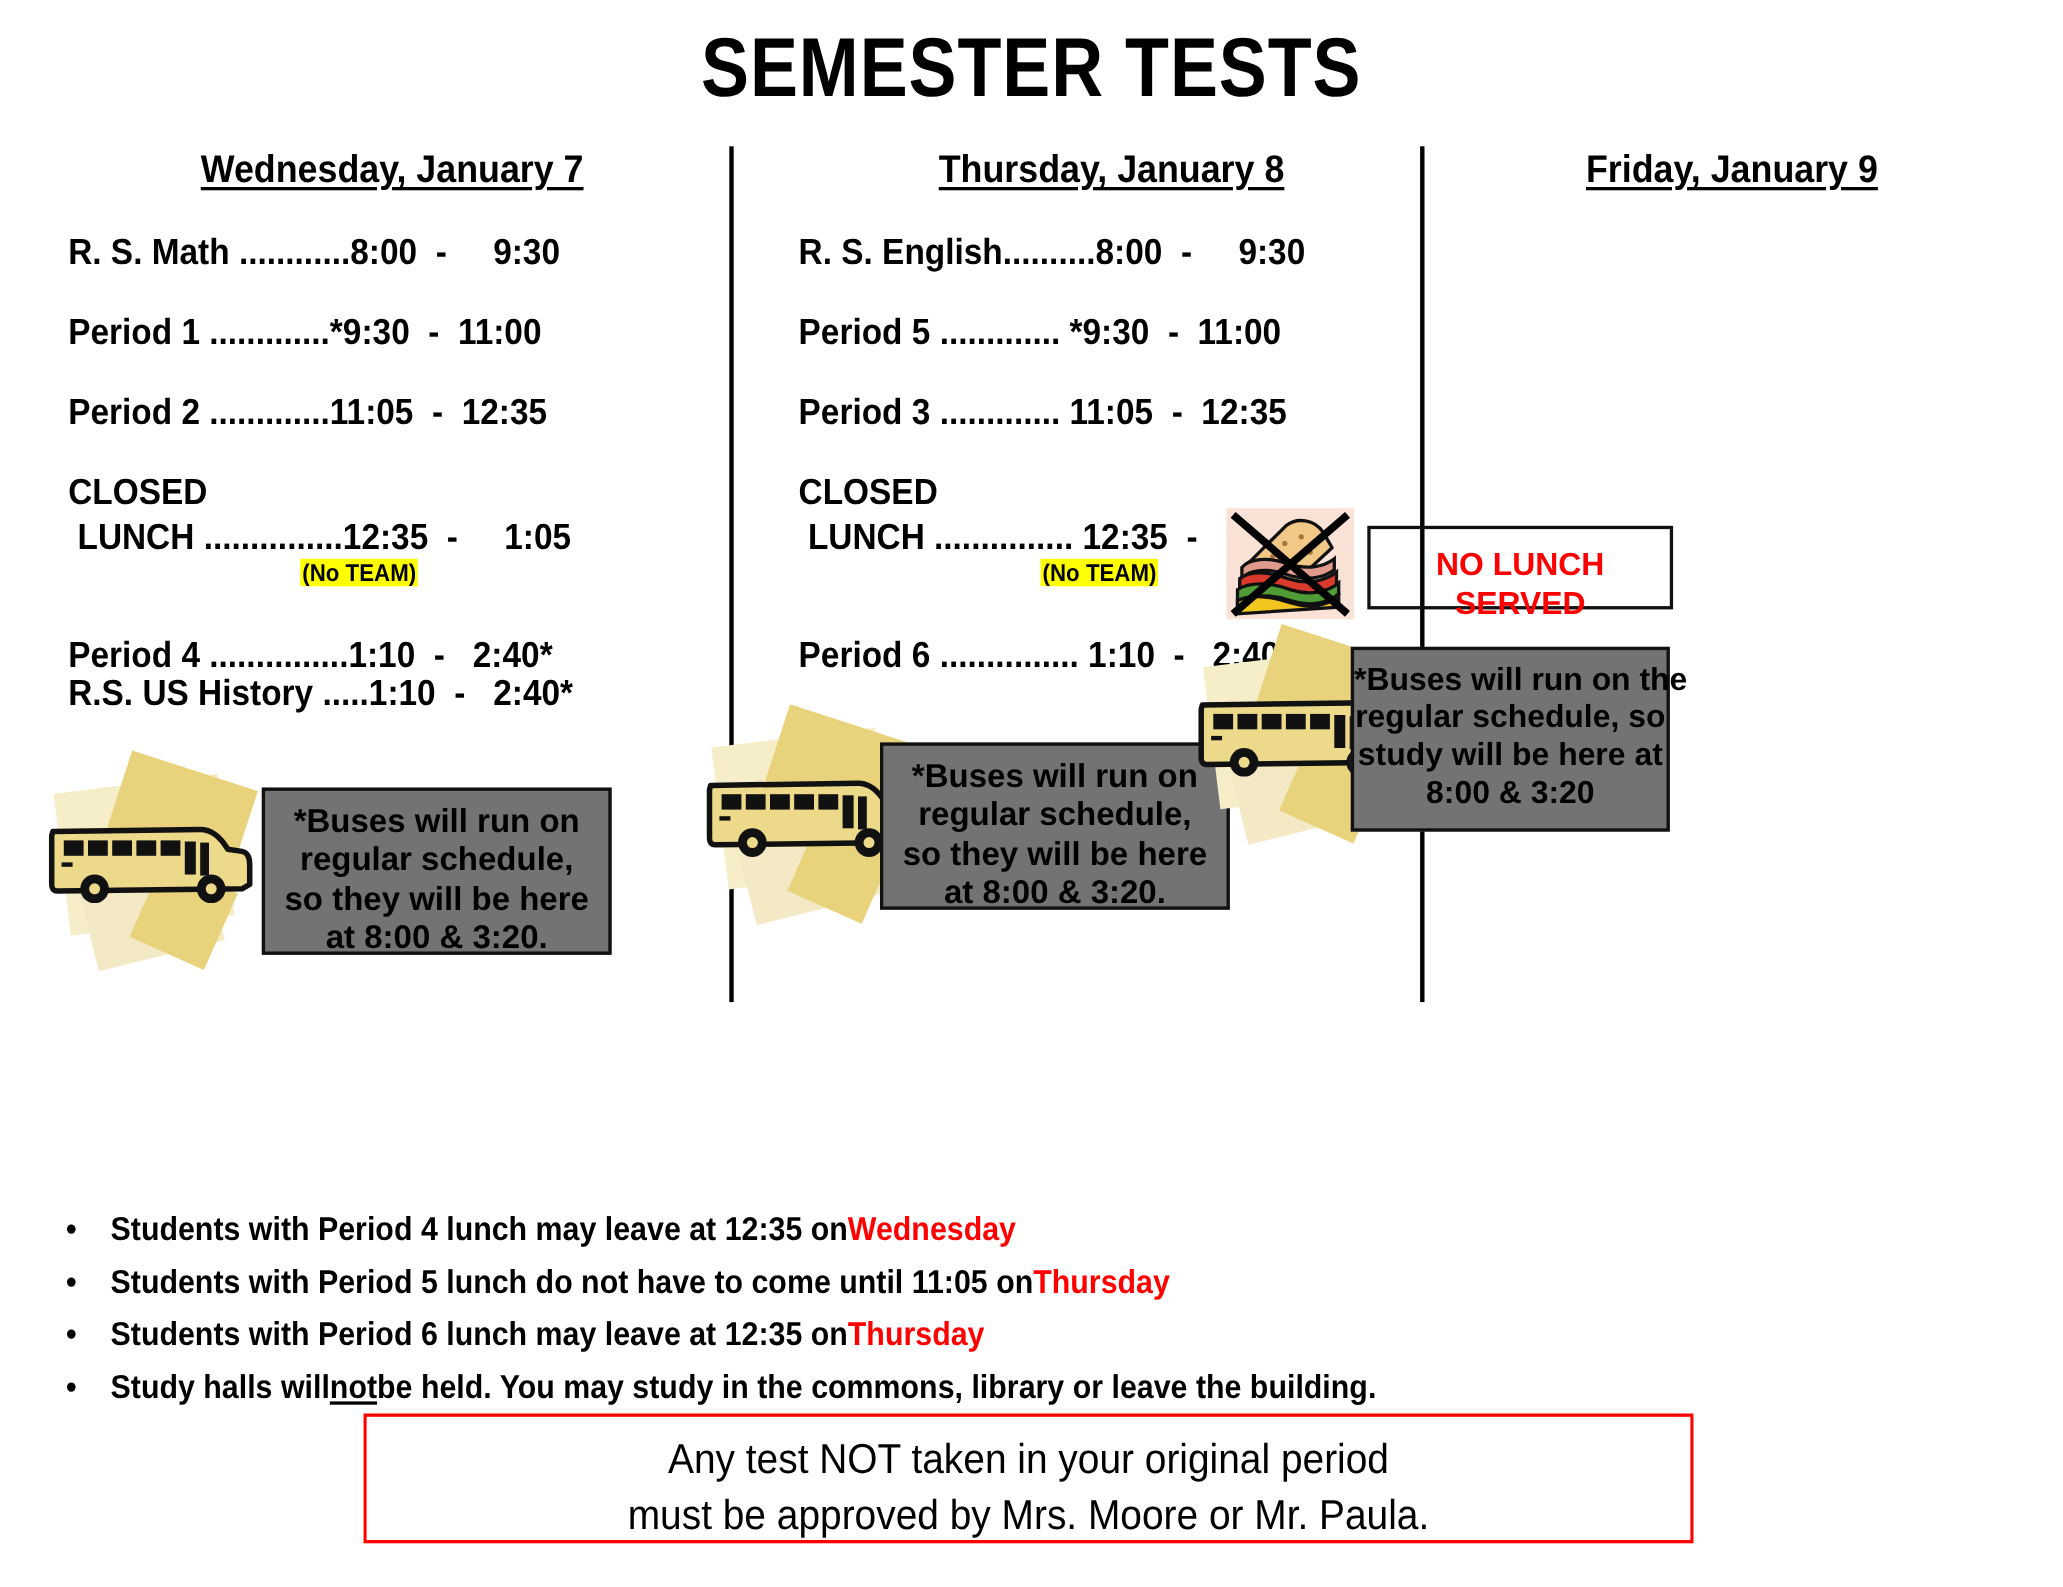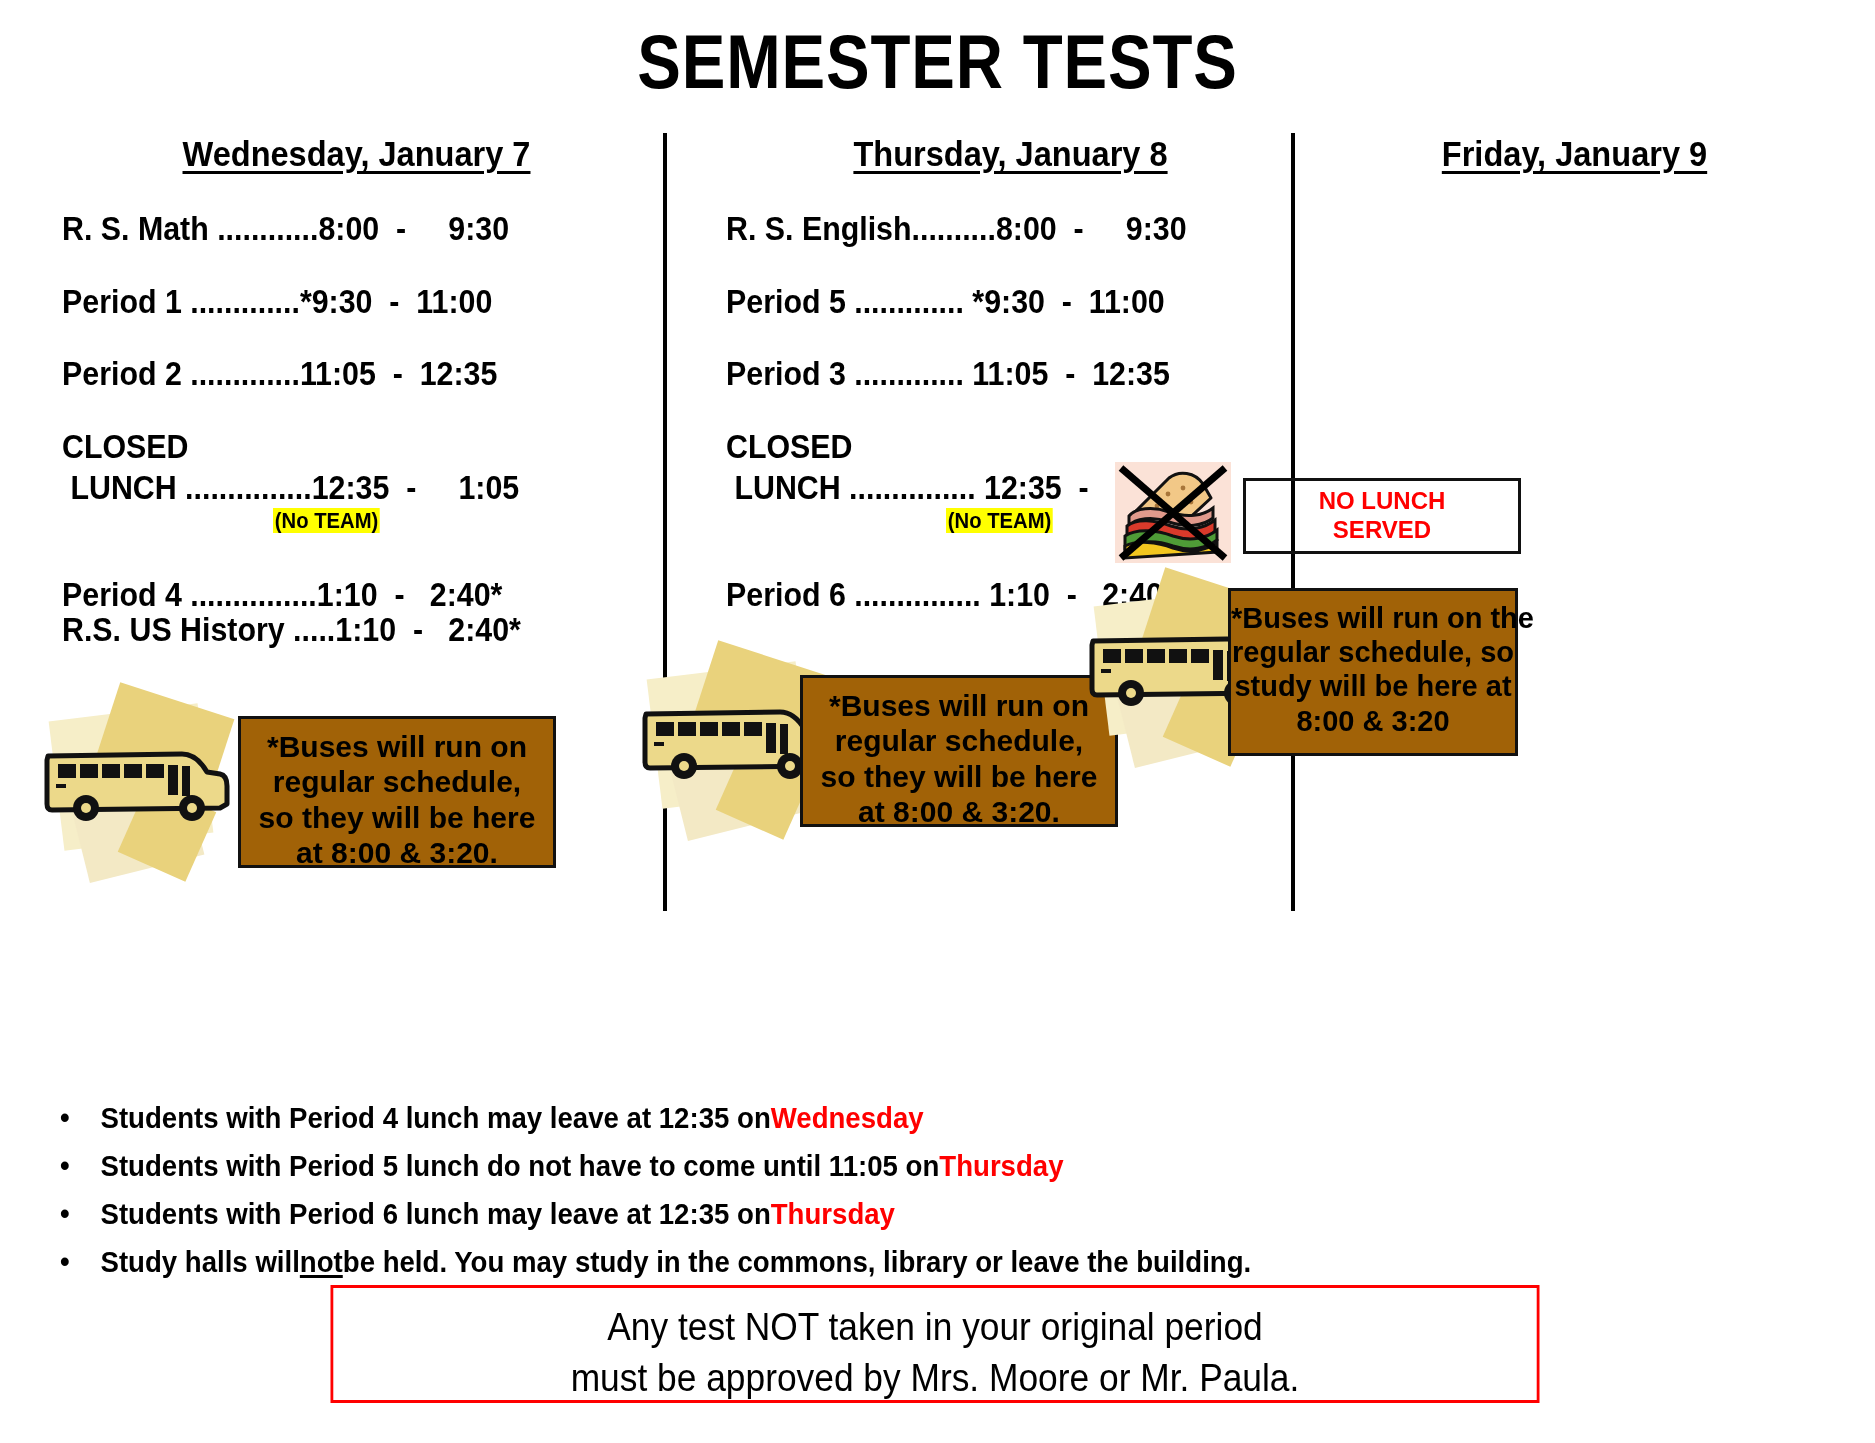--- a/index.html
+++ b/index.html
@@ -99,38 +99,38 @@
   }
   .busart svg{position:absolute;left:4px;top:48px;}
 
   
   .sandart{position:absolute;width:120px;height:105px;}
 
   
   .notebox{
     position:absolute;
     border:3px solid #111;
-    background:#a16207;
+    background:#737373;
     box-sizing:border-box;
     text-align:center;
     font-weight:bold;
     font-family:"Liberation Sans","DejaVu Sans",sans-serif;
     line-height:1.18;
   }
   .notebox .nl{display:block;white-space:nowrap;}
 
   .nb1{left:190px;top:586px;width:318px;height:152px;font-size:30px;padding-top:10px;}
   .nb2{left:92px;top:545px;width:318px;height:152px;font-size:30px;padding-top:10px;}
   .nb3{left:-40px;top:458px;width:290px;height:168px;font-size:29px;padding-top:10px;}
 
   .nolunch{
     position:absolute;left:-25px;top:348px;width:278px;height:76px;
     border:3px solid #111;box-sizing:border-box;
-    color:#ff0000;font-weight:bold;font-size:24px;
-    text-align:center;padding-top:6px;line-height:1.2;
+    color:#ff0000;font-weight:bold;font-size:29px;
+    text-align:center;padding-top:16px;line-height:1.2;
   }
   .nolunch .nl{display:block;}
 
   
   .bullets{
     position:absolute;left:60px;top:1101px;width:1500px;
   }
   .bullet{
     display:flex;align-items:baseline;
     font-size:30px;font-weight:bold;

